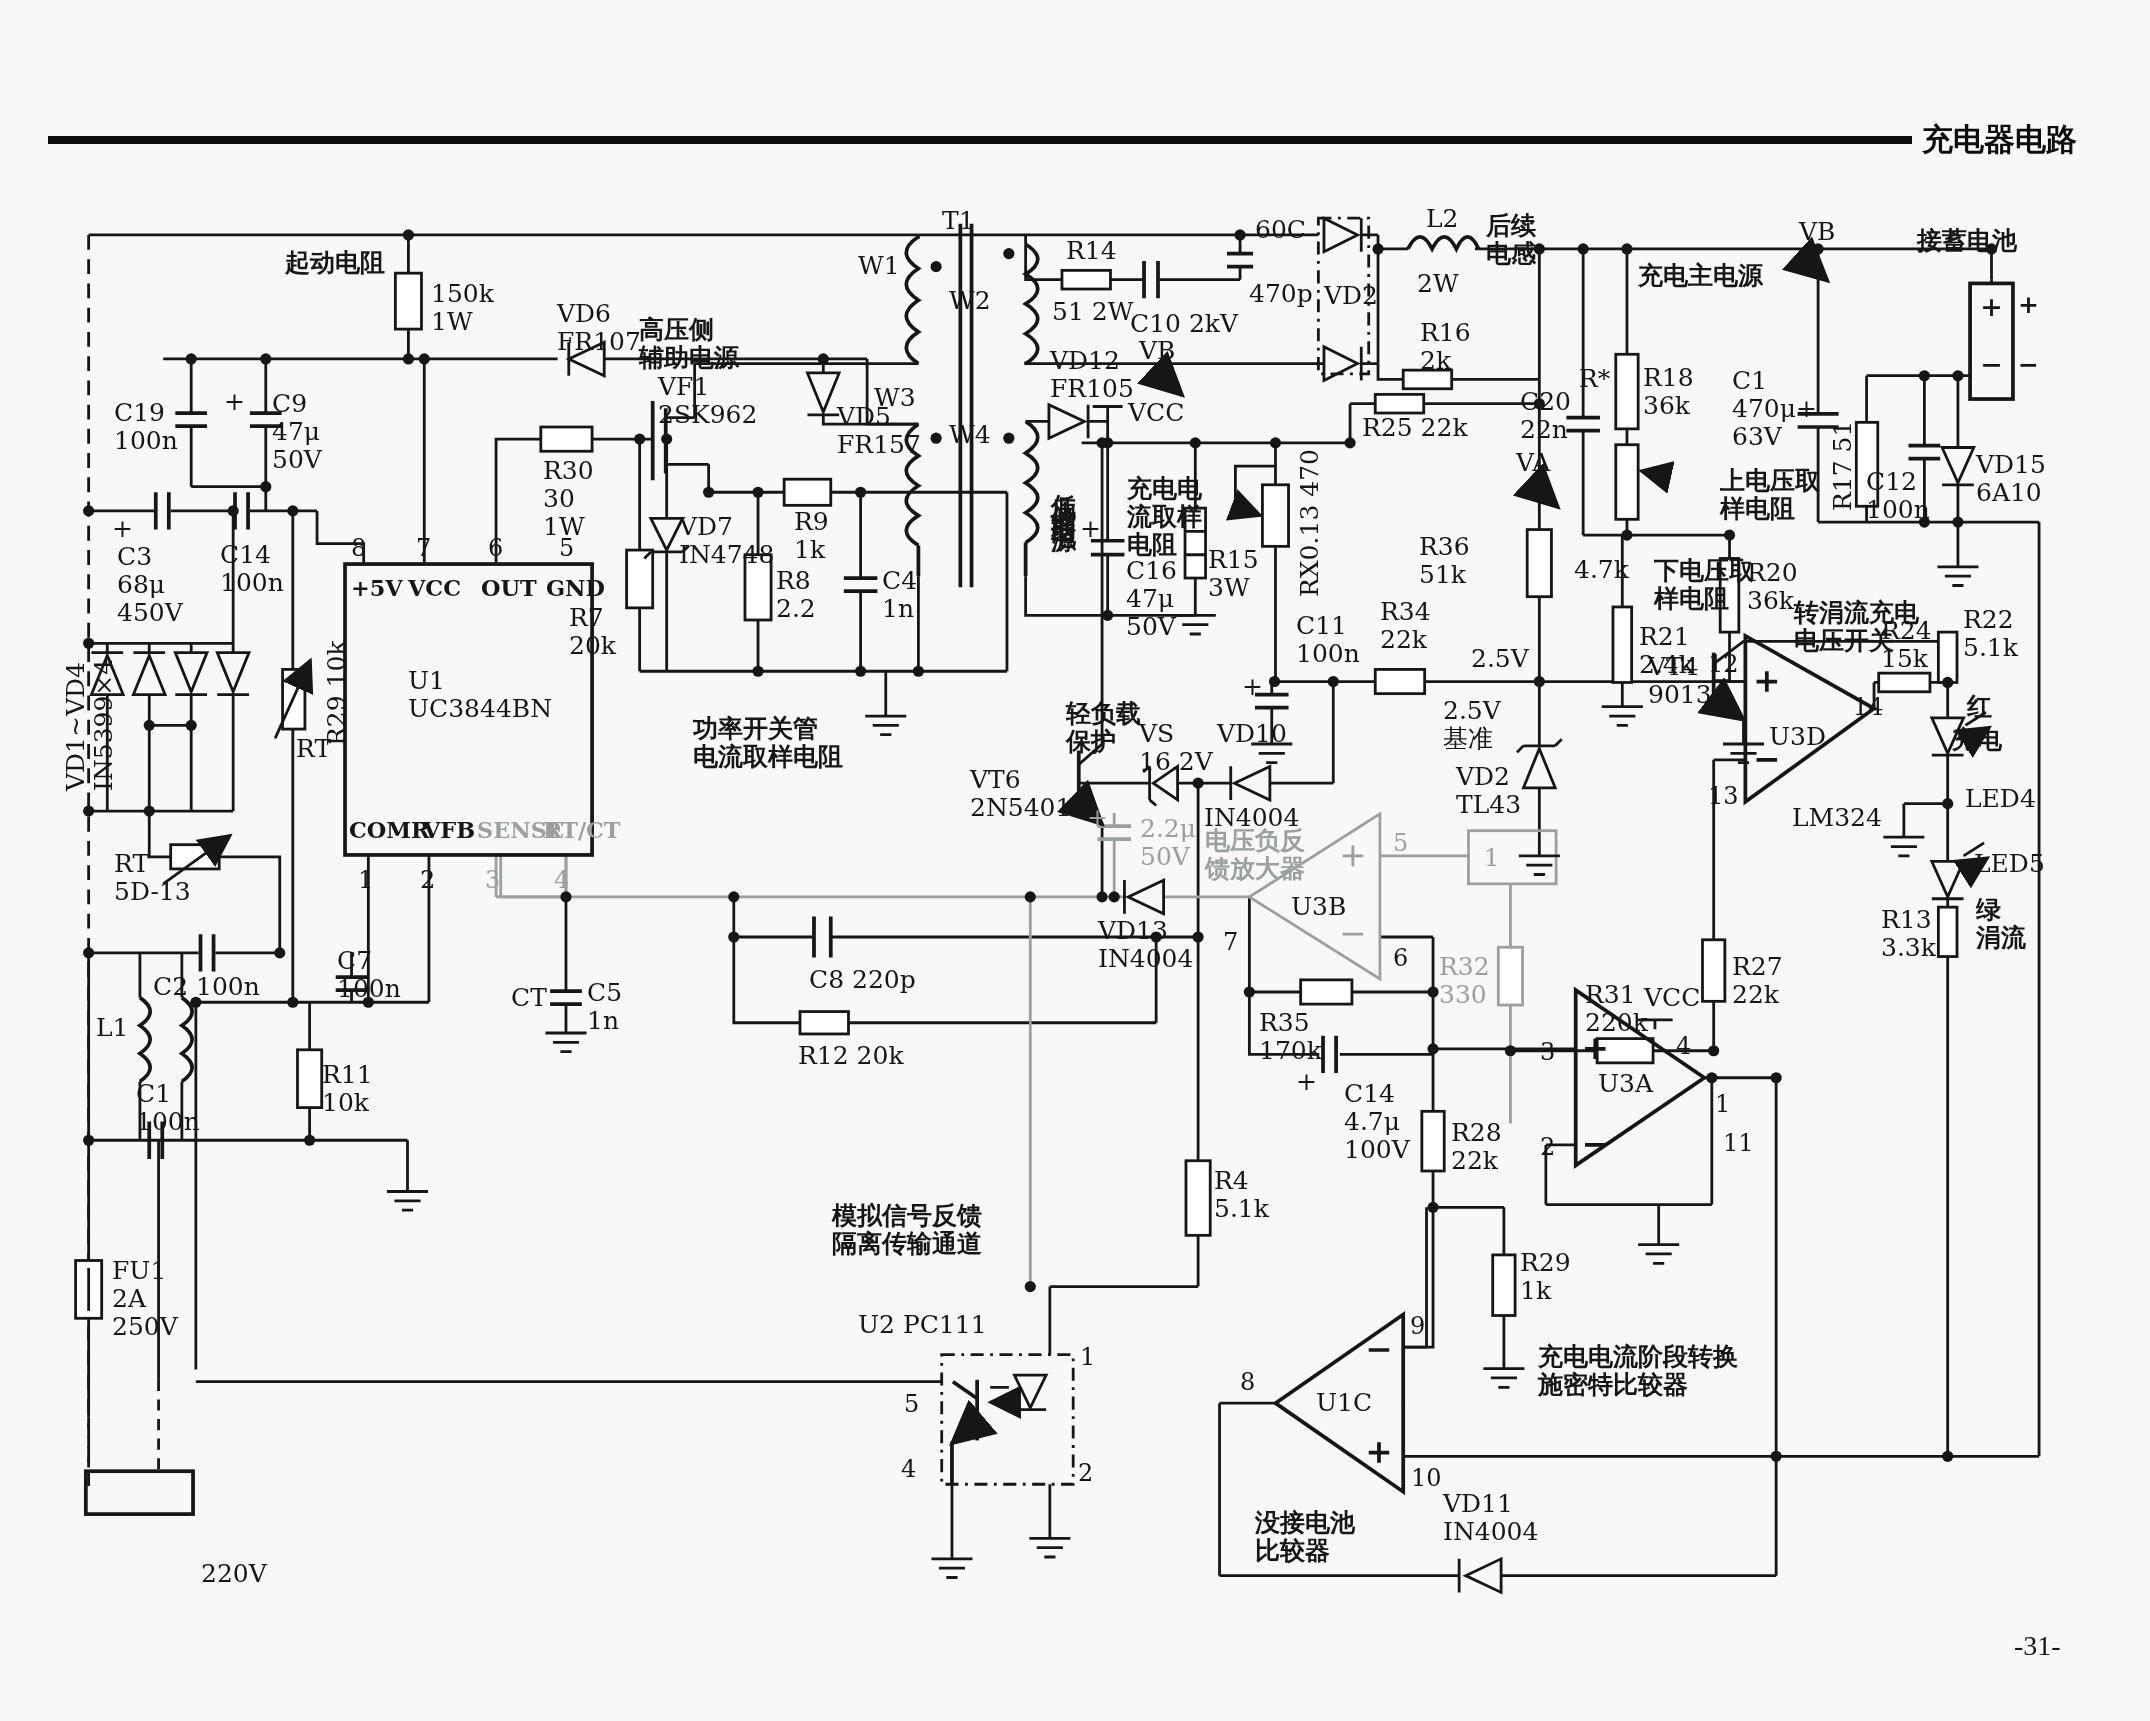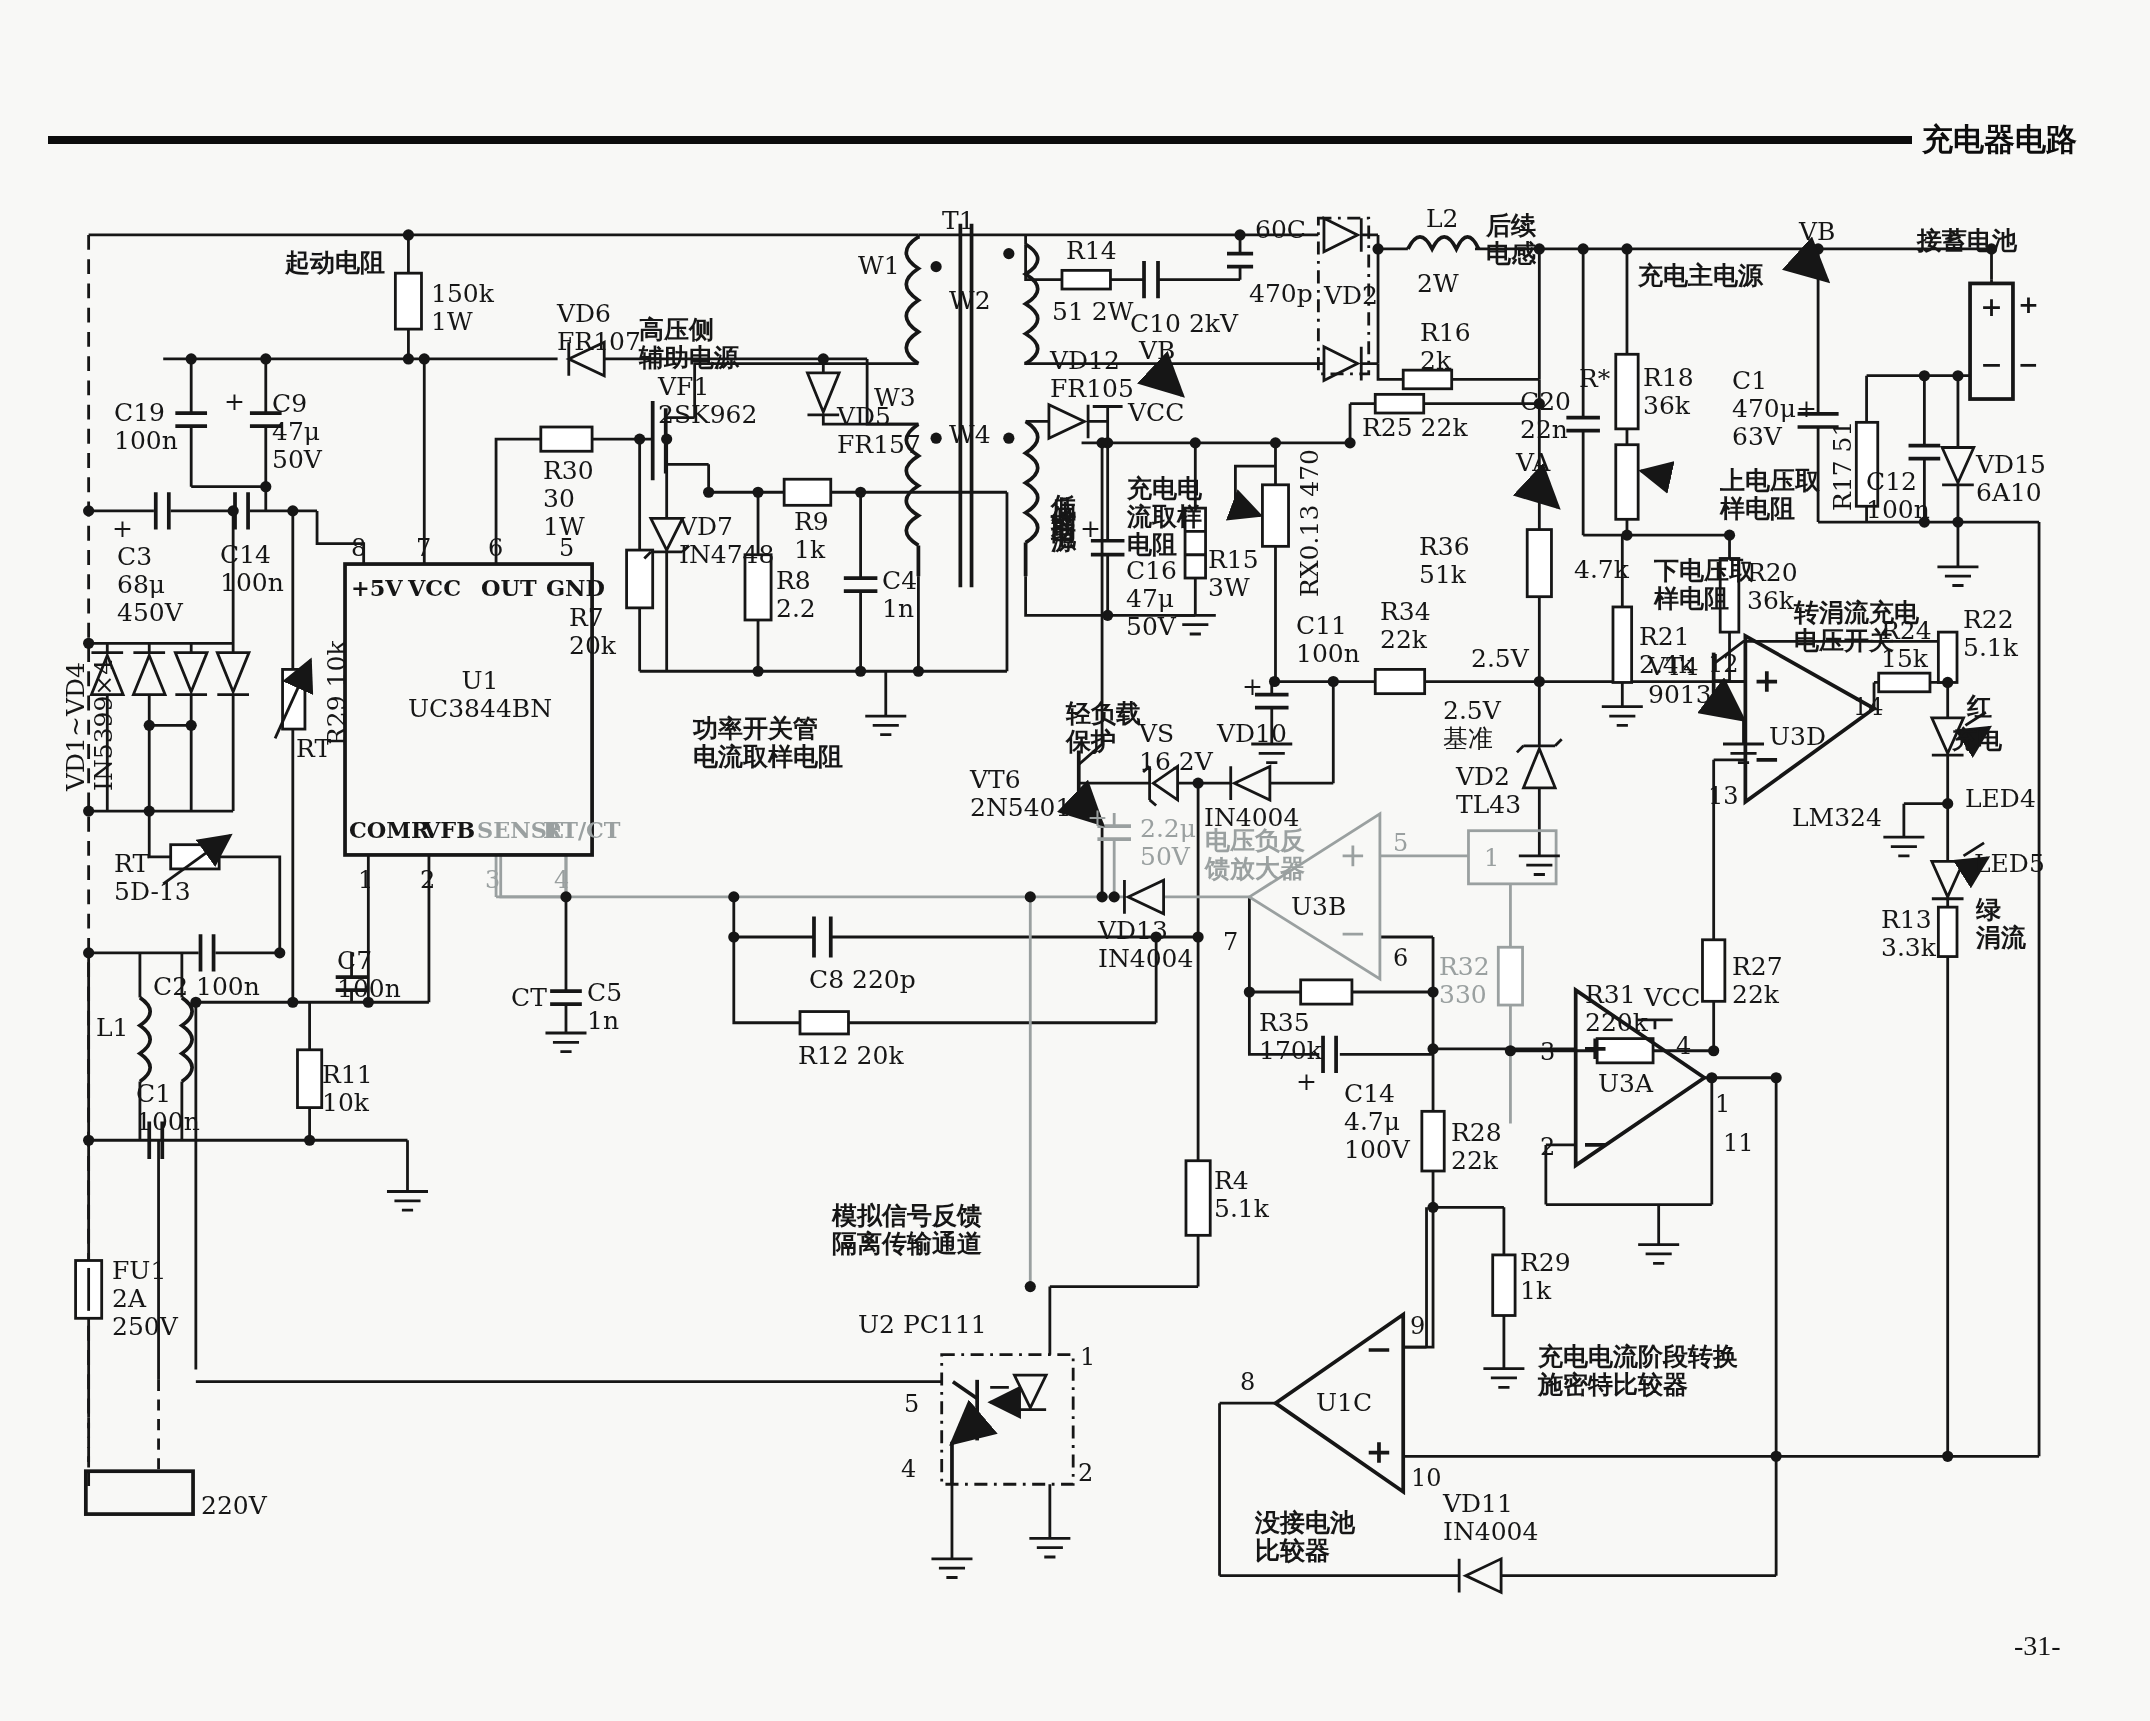--- a/index.html
+++ b/index.html
@@ -434,21 +434,21 @@
 <div class="lb" style="left:112px;top:515px">+</div>
 <div class="lb" style="left:117px;top:543px">C3
 68μ
 450V</div>
 <div class="lb" style="left:220px;top:541px">C14
 100n</div>
 <div class="lb rot" style="left:62px;top:791px">VD1~VD4
 IN5399×4</div>
 <div class="lb rot" style="left:323px;top:746px">R29 10k</div>
 <div class="lb" style="left:296px;top:735px">RT</div>
-<div class="lb" style="left:408px;top:667px;text-align:center">U1
+<div class="lb" style="left:408px;top:667px;text-align:left">U1
 UC3844BN</div>
 <div class="lb pn" style="left:351px;top:535px">8</div>
 <div class="lb pn" style="left:416px;top:535px">7</div>
 <div class="lb pn" style="left:488px;top:535px">6</div>
 <div class="lb pn" style="left:559px;top:535px">5</div>
 <div class="lb sm" style="left:351px;top:576px">+5V</div>
 <div class="lb sm" style="left:408px;top:576px">VCC</div>
 <div class="lb sm" style="left:481px;top:576px">OUT</div>
 <div class="lb sm" style="left:546px;top:576px">GND</div>
 <div class="lb sm" style="left:349px;top:818px">COMR</div>
@@ -461,21 +461,21 @@
 <div class="lb pn gy" style="left:554px;top:867px">4</div>
 <div class="lb" style="left:114px;top:850px">RT
 5D-13</div>
 <div class="lb" style="left:153px;top:973px">C2 100n</div>
 <div class="lb" style="left:96px;top:1014px">L1</div>
 <div class="lb" style="left:136px;top:1080px">C1
 100n</div>
 <div class="lb" style="left:112px;top:1257px">FU1
 2A
 250V</div>
-<div class="lb" style="left:201px;top:1492px">220V</div>
+<div class="lb" style="left:201px;top:1560px">220V</div>
 <div class="lb" style="left:337px;top:947px">C7
 100n</div>
 <div class="lb" style="left:322px;top:1061px">R11
 10k</div>
 <div class="lb" style="left:511px;top:984px">CT</div>
 <div class="lb" style="left:587px;top:979px">C5
 1n</div>
 <div class="lb" style="left:942px;top:207px">T1</div>
 <div class="lb" style="left:858px;top:252px">W1</div>
 <div class="lb" style="left:949px;top:287px">W2</div>

